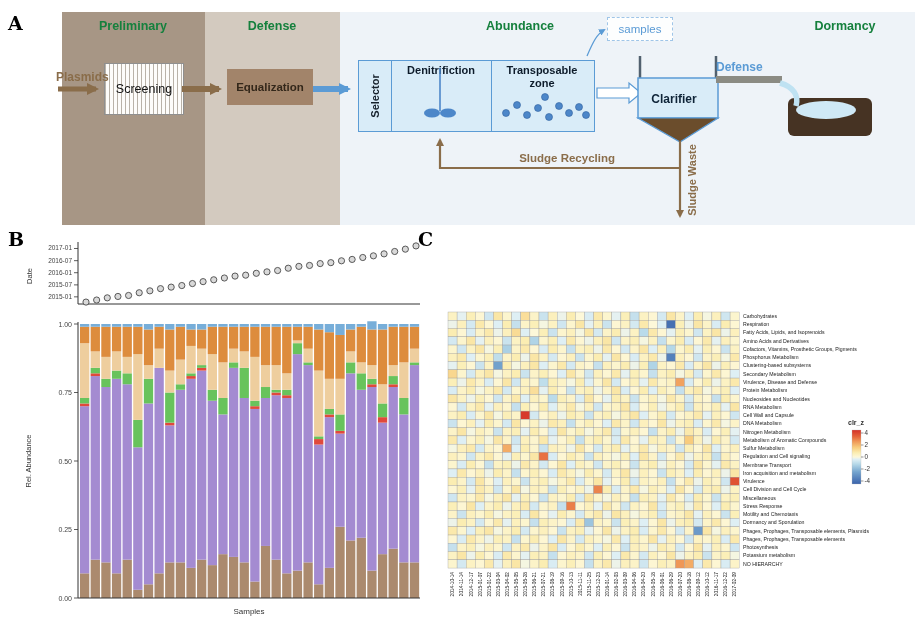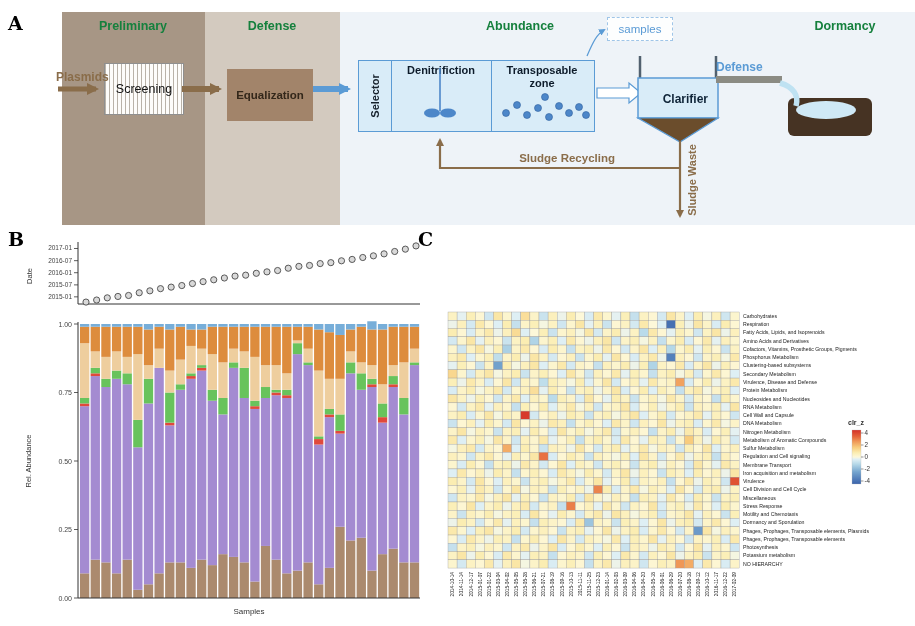--- a/index.html
+++ b/index.html
@@ -10,31 +10,31 @@
   .stage-pre{left:62px;width:143px;background:#a79685;}
   .stage-pri{left:205px;width:135px;background:#d3cabf;}
   .stage-sec{left:340px;width:575px;background:#eef3f8;}
   .stage-title{position:absolute;top:19px;font-size:12.5px;font-weight:700;color:#15803d;text-align:center;}
   .flowtext{position:absolute;font-weight:bold;color:#8a6d4a;font-size:12px;}
   .bluetext{position:absolute;font-weight:bold;color:#5b9bd5;font-size:12px;}
   .screening{position:absolute;left:104px;top:63px;width:78px;height:50px;border:1px solid #8f8f8f;
     background:repeating-linear-gradient(90deg,#b9b2a8 0 1px,#fdfcfa 1px 4px);
     display:flex;align-items:center;justify-content:center;}
   .screening span{font-weight:normal;font-size:12.5px;color:#111;}
-  .equalization{position:absolute;left:227px;top:69px;width:86px;height:52px;background:#a2846a;
+  .equalization{position:absolute;left:227px;top:69px;width:86px;height:36px;background:#a2846a;
     display:flex;align-items:center;justify-content:center;font-weight:bold;font-size:11.5px;color:#33271a;}
   .tank{position:absolute;left:358px;top:60px;width:237px;height:72px;background:#d9ecf8;border:1.5px solid #5b9bd5;box-sizing:border-box;}
   .selector-cell{position:absolute;left:0;top:0;width:32px;height:100%;border-right:1.5px solid #5b9bd5;
     display:flex;align-items:center;justify-content:center;}
   .selector-cell span{transform:rotate(-90deg);white-space:nowrap;font-weight:bold;font-size:11px;color:#15202b;}
   .tank-div2{position:absolute;left:132px;top:0;width:0;height:100%;border-left:1.5px solid #5b9bd5;}
   .tank-lab{position:absolute;top:4px;font-weight:bold;font-size:11px;color:#0d1b2a;text-align:center;line-height:1.15;}
   .samplesbox{position:absolute;left:607px;top:17px;width:64px;height:22px;border:1.2px dashed #9fc5e8;
     display:flex;align-items:center;justify-content:center;color:#5b9bd5;font-size:11.5px;background:#fdfefe;}
-  .clarlab{position:absolute;left:640px;top:92px;width:68px;text-align:right;font-weight:bold;font-size:12px;color:#0f2438;}
+  .clarlab{position:absolute;left:640px;top:92px;width:68px;text-align:center;font-weight:bold;font-size:12px;color:#0f2438;}
   .sludge-rec{position:absolute;left:455px;top:152px;width:160px;text-align:right;font-weight:bold;font-size:11.5px;color:#8a6d4a;}
   .sludge-waste{position:absolute;left:679px;top:140px;width:26px;height:80px;display:flex;align-items:center;justify-content:center;}
   .sludge-waste span{transform:rotate(-90deg);white-space:nowrap;font-weight:bold;font-size:11px;color:#8a6d4a;}
   svg{position:absolute;}
   .overlayA{left:0;top:0;pointer-events:none;}
   svg text{font-family:"Liberation Sans",sans-serif;}
 </style>
 </head>
 <body>
 

